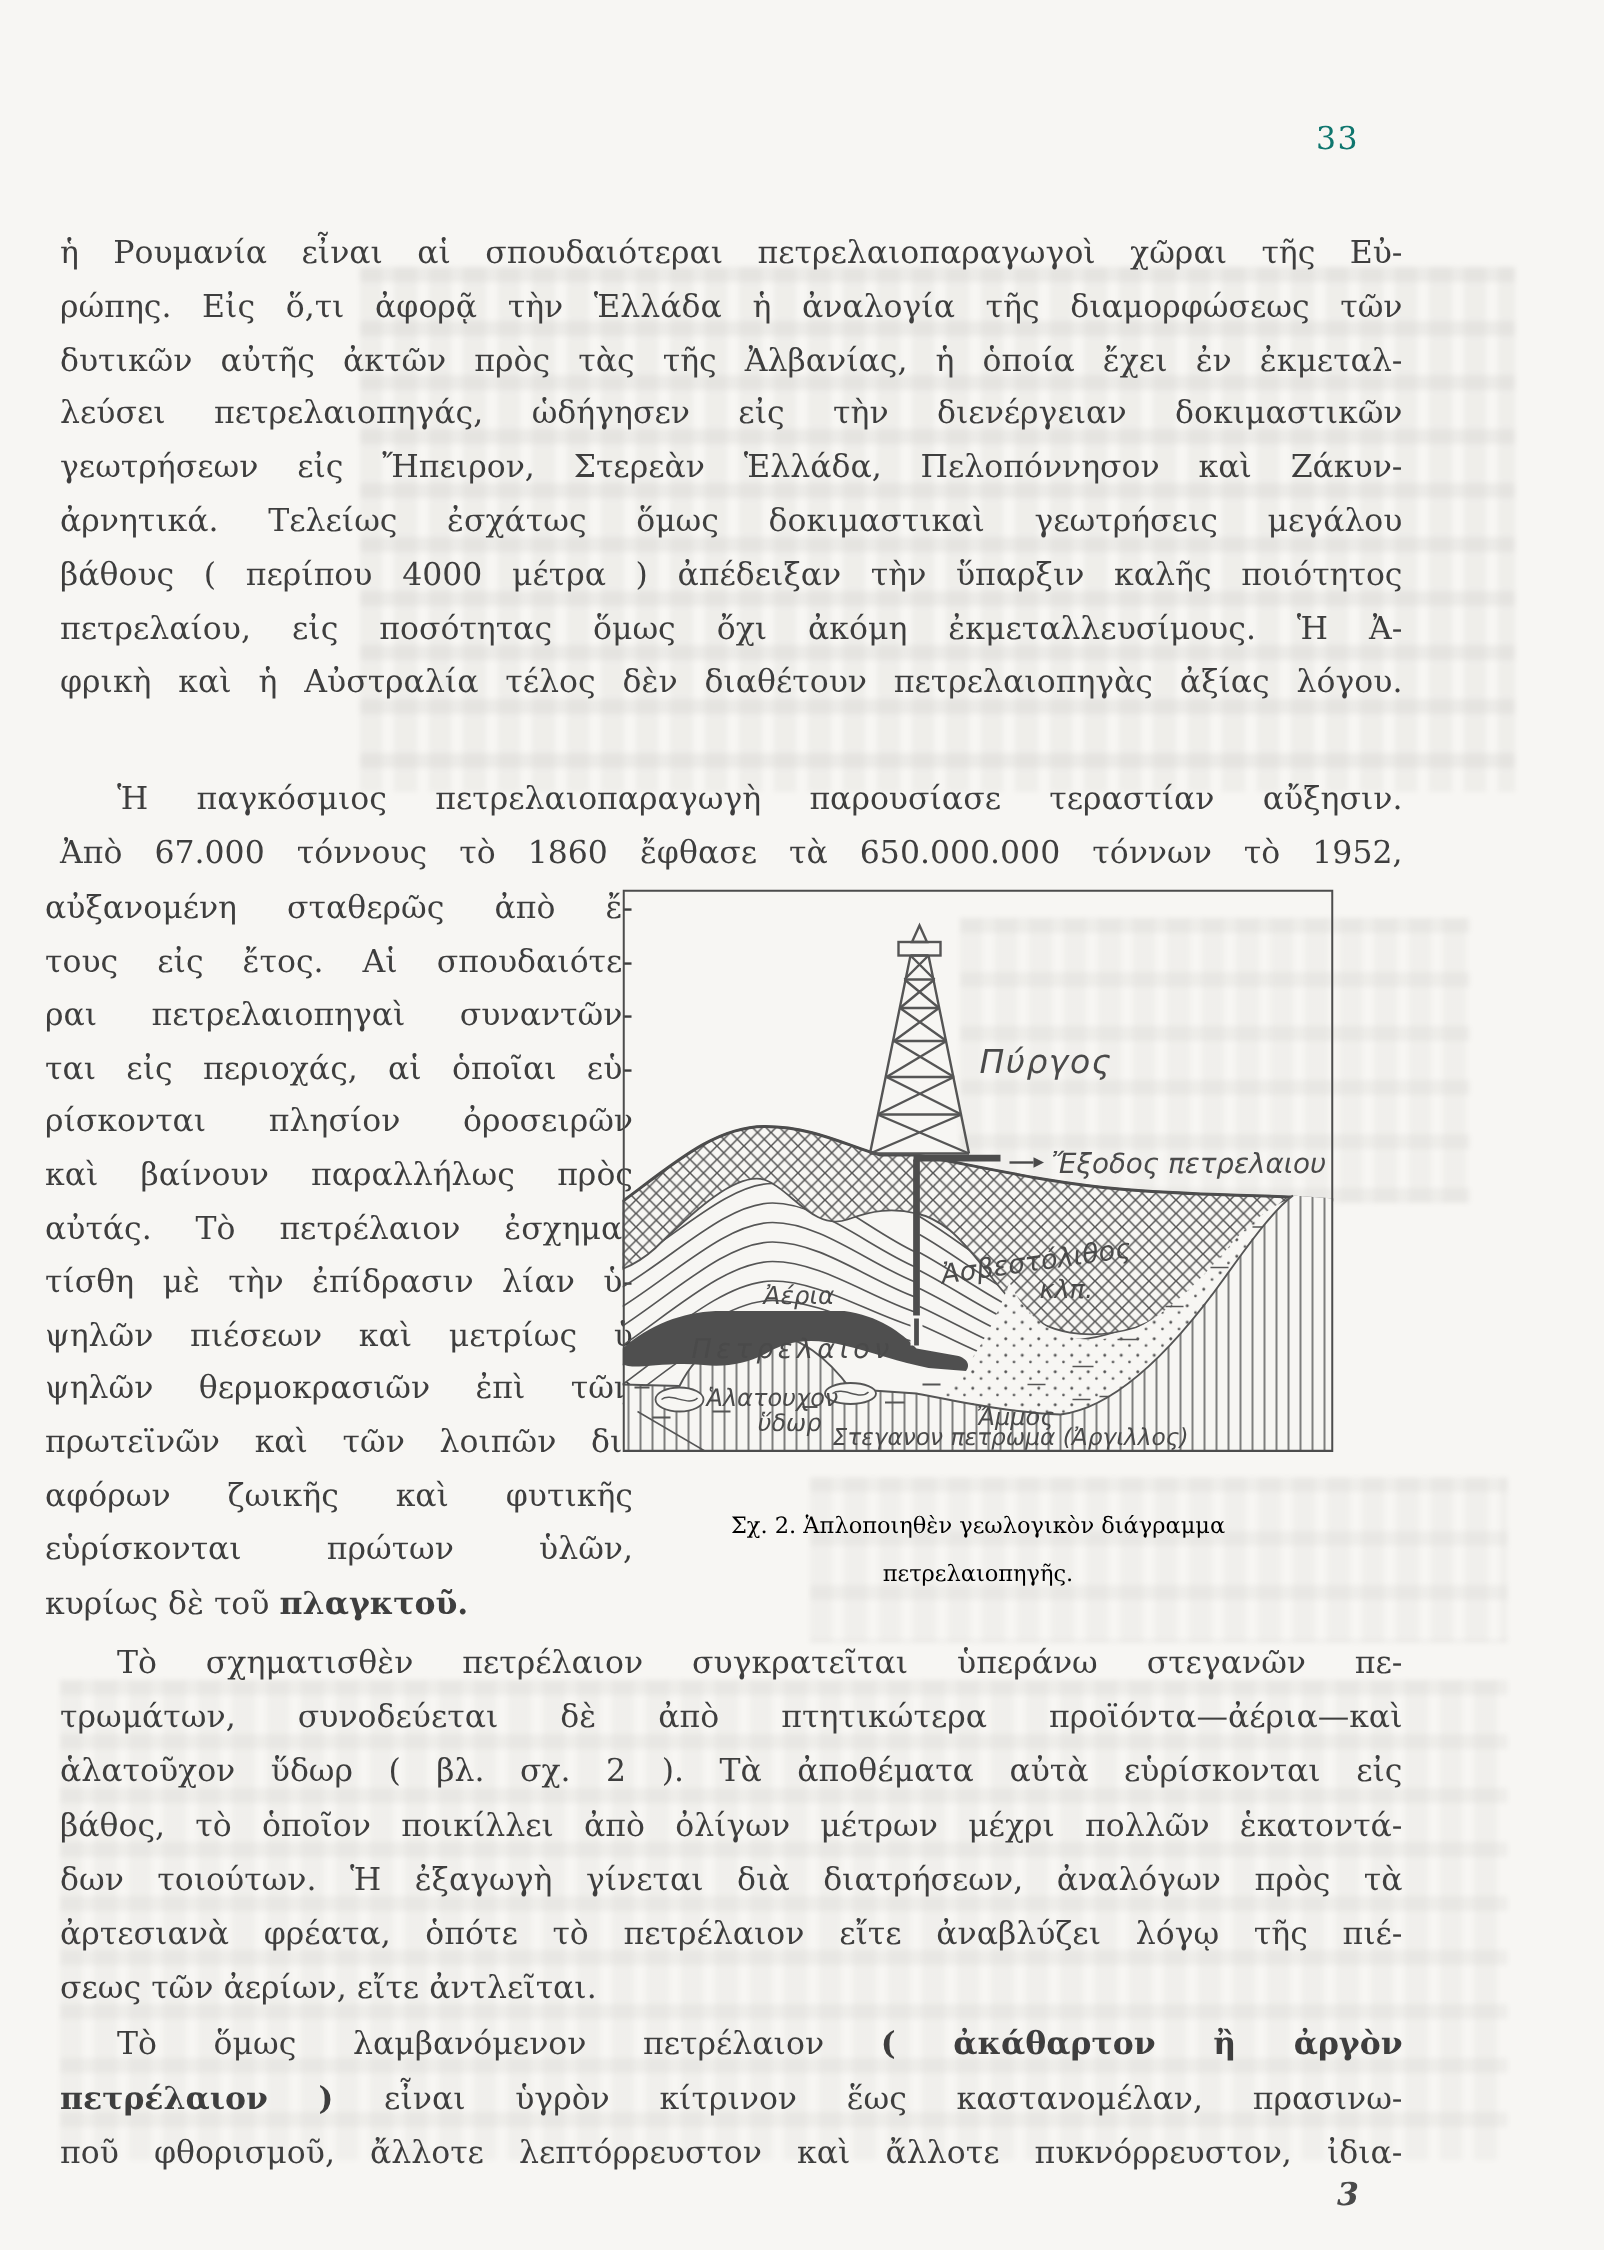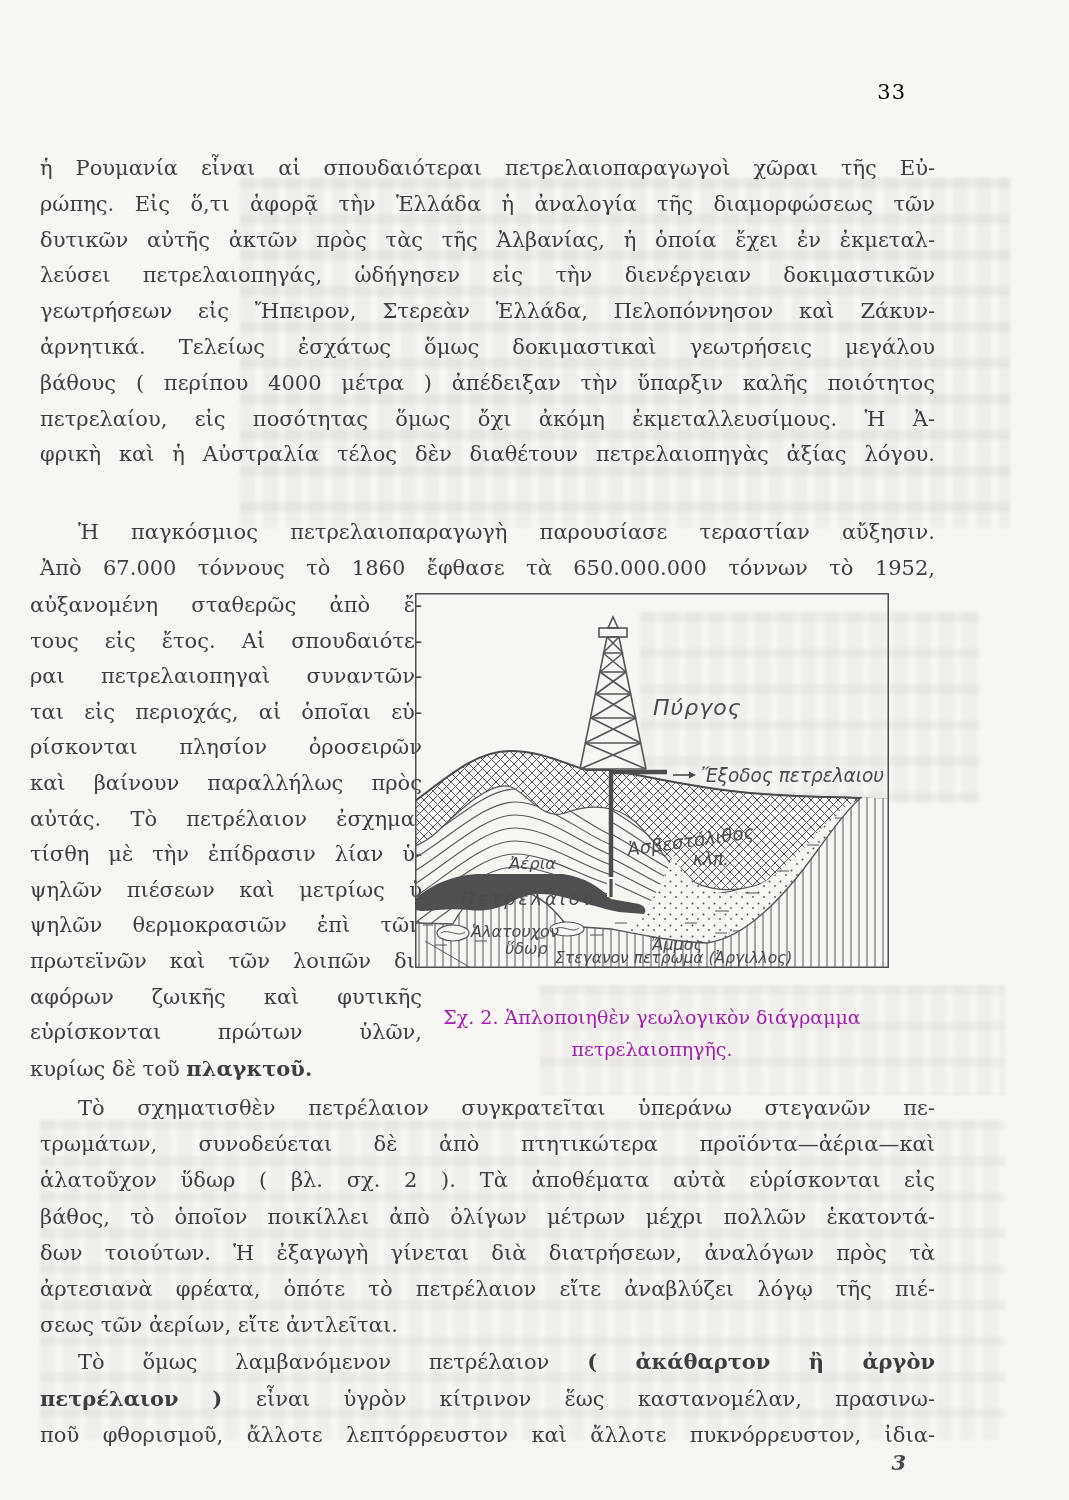--- a/index.html
+++ b/index.html
@@ -13,22 +13,22 @@
   .para{font-size:21px;}
   .line{
     line-height:35.8px;height:35.8px;white-space:nowrap;
     text-align:justify;text-align-last:justify;
   }
   .para .line{white-space:normal;}
   .no-j{text-align-last:left;}
   .indent{text-indent:38px;}
   .lc .line{line-height:35.6px;height:35.6px;}
   .p4 .line{line-height:36.5px;height:36.5px;}
-  .pagenum{font-size:21px;letter-spacing:1px;color:#000000;}
-  .caption{font-size:19px;text-align:center;color:#a21caf;line-height:23px;}
+  .pagenum{font-size:21px;letter-spacing:1px;color:#0f766e;}
+  .caption{font-size:15px;text-align:center;color:#000000;line-height:23px;}
   .caption .cap2{margin-top:9px;}
   .sig{font-size:21px;font-style:italic;font-weight:bold;color:#4a4a4a;}
   b{font-weight:bold;}
   
   .ghost{
     position:absolute;pointer-events:none;opacity:.5;filter:blur(1.7px);
     background-image:
       repeating-linear-gradient(180deg, rgba(118,116,110,.17) 0 10px, transparent 10px 36px),
       repeating-linear-gradient(90deg, rgba(118,116,110,.13) 0 15px, transparent 15px 23px);
   }

